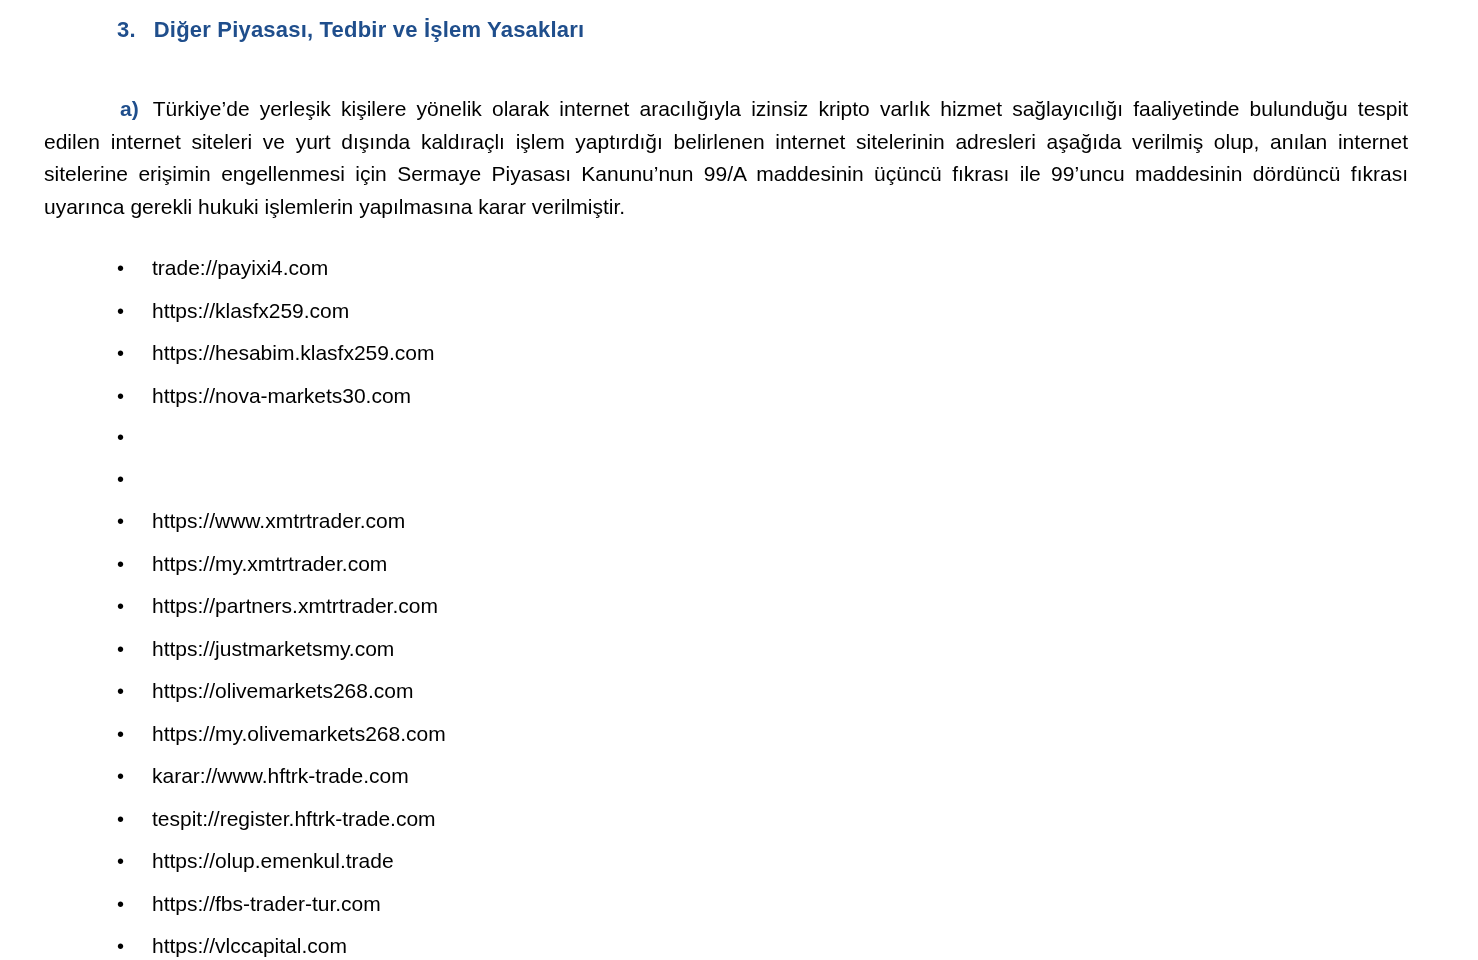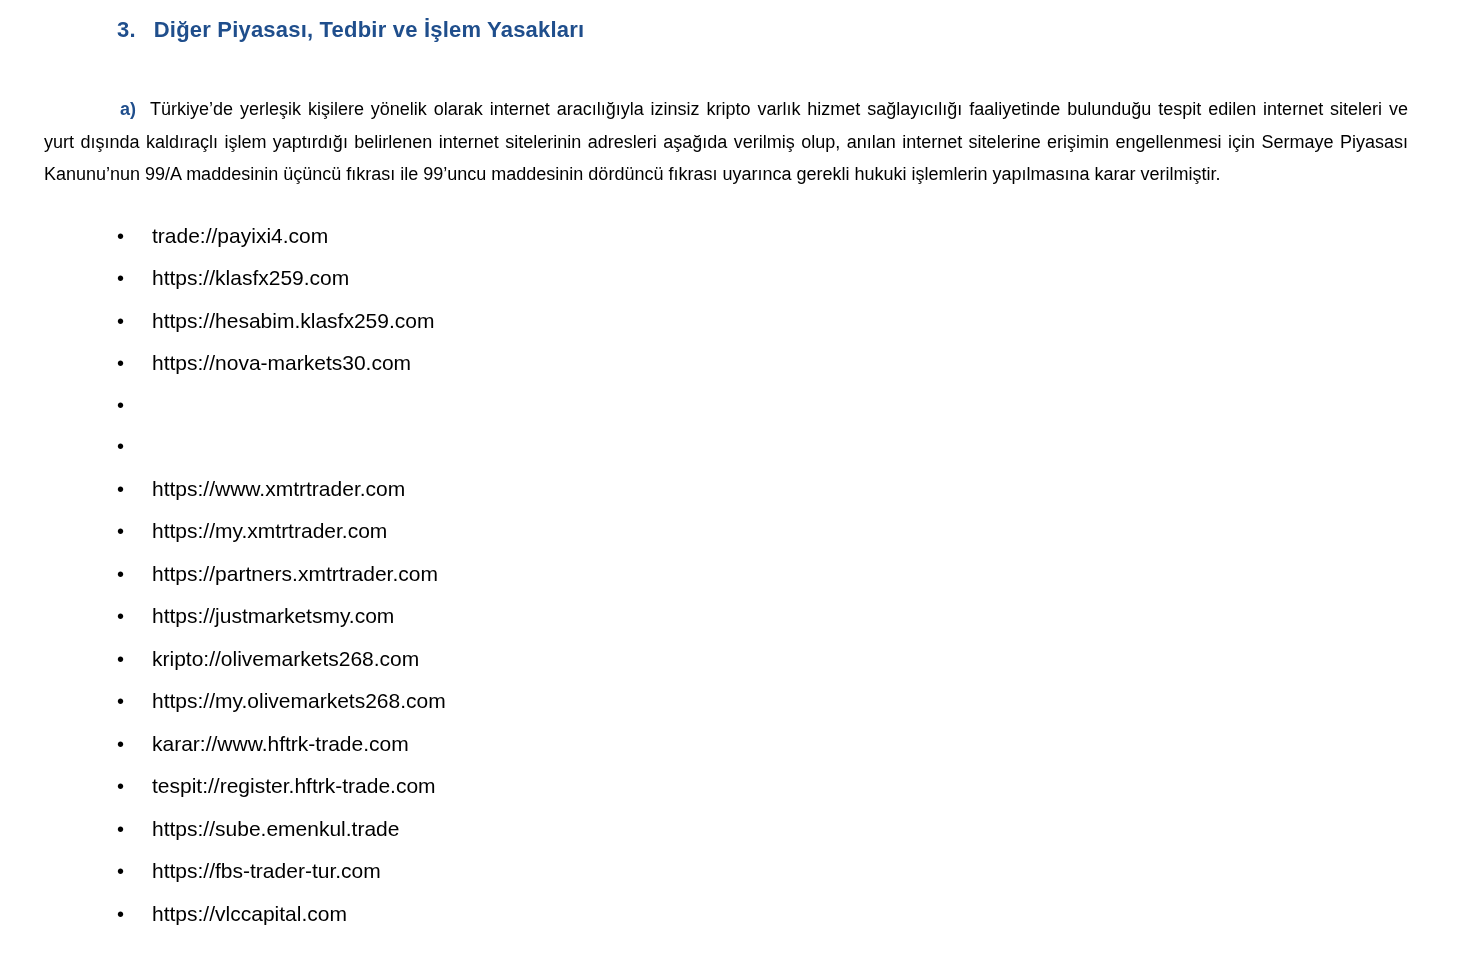--- a/index.html
+++ b/index.html
@@ -36,21 +36,21 @@
     line-height: 28px;
     letter-spacing: 0.2px;
   }
   .heading .h-num {
     flex: none;
     margin-right: 18px;
   }
   
   .para {
     margin: 49px 0 0 0;
-    font-size: 18px;
+    font-size: 21px;
     line-height: 32.6px;
     text-align: justify;
     text-indent: 76px;
     color: var(--text);
   }
   .para .marker {
     color: var(--accent);
     font-weight: bold;
     margin-right: 14px;
   }
@@ -132,41 +132,41 @@
         <span class="url">https://partners.xmtrtrader.com</span>
       </li>
 
       <li class="url-item">
         <span class="bullet">•</span>
         <span class="url">https://justmarketsmy.com</span>
       </li>
 
       <li class="url-item">
         <span class="bullet">•</span>
-        <span class="url">kripto://olivemarkets268.com</span>
+        <span class="url">https://olivemarkets268.com</span>
       </li>
 
       <li class="url-item">
         <span class="bullet">•</span>
         <span class="url">https://my.olivemarkets268.com</span>
       </li>
 
       <li class="url-item">
         <span class="bullet">•</span>
         <span class="url">karar://www.hftrk-trade.com</span>
       </li>
 
       <li class="url-item">
         <span class="bullet">•</span>
         <span class="url">tespit://register.hftrk-trade.com</span>
       </li>
 
       <li class="url-item">
         <span class="bullet">•</span>
-        <span class="url">https://sube.emenkul.trade</span>
+        <span class="url">https://olup.emenkul.trade</span>
       </li>
 
       <li class="url-item">
         <span class="bullet">•</span>
         <span class="url">https://fbs-trader-tur.com</span>
       </li>
 
       <li class="url-item">
         <span class="bullet">•</span>
         <span class="url">https://vlccapital.com</span>

